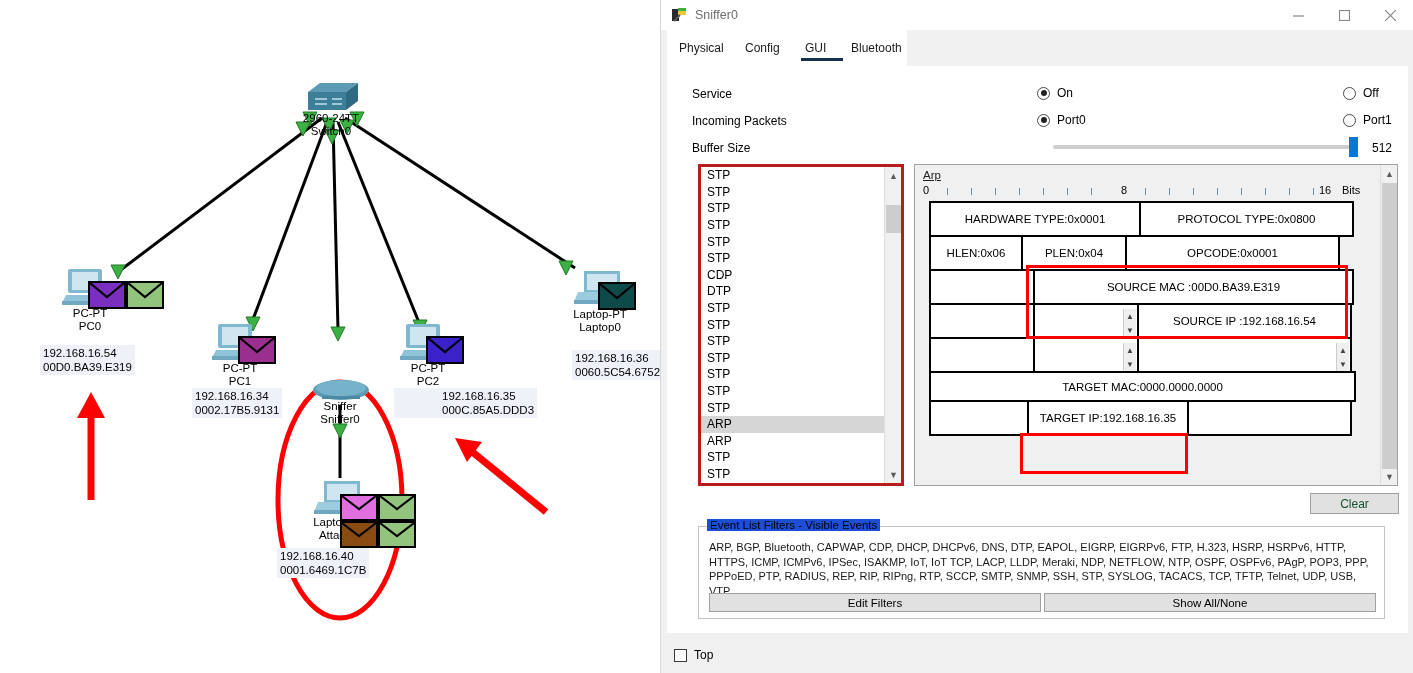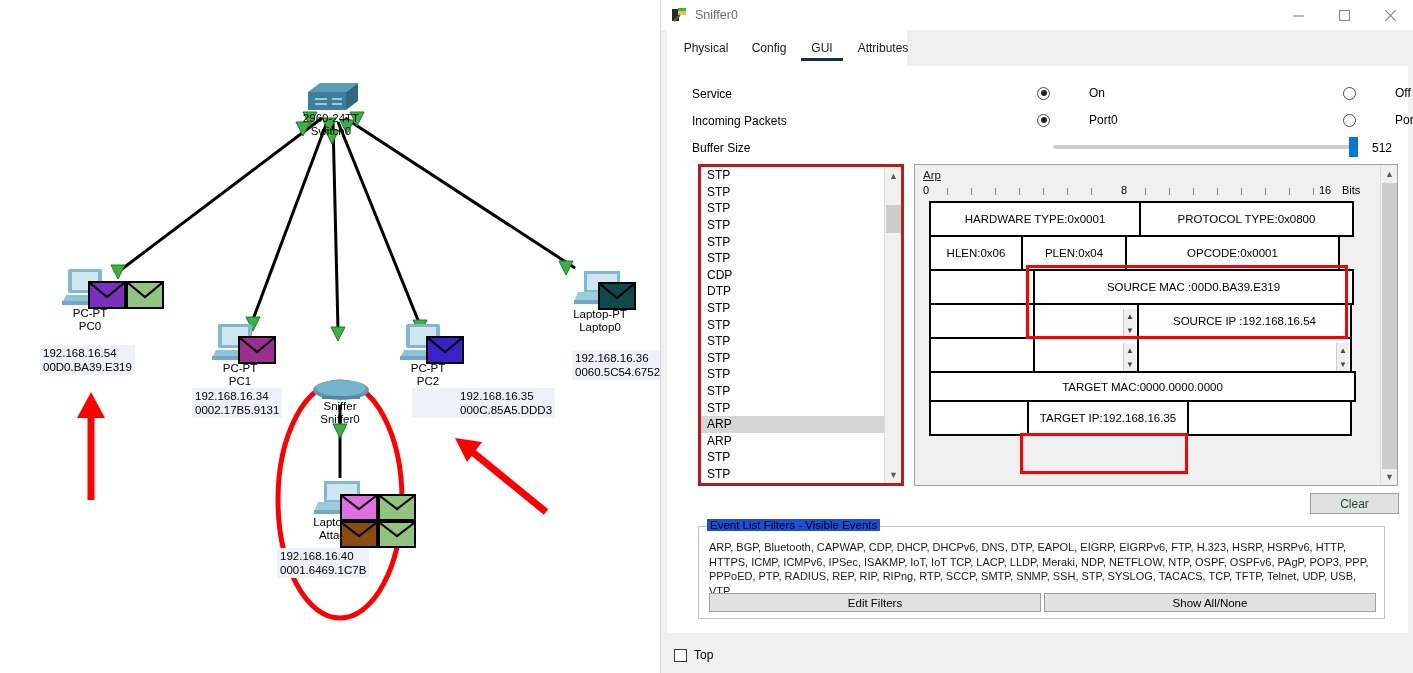--- a/index.html
+++ b/index.html
@@ -67,37 +67,37 @@
   #tabstrip {
     position: absolute; left: 0; top: 30px; width: 753px; height: 36px;
     background: #f0f0f0;
   }
   #tabs-bg {
     position: absolute; left: 6px; top: 0; width: 240px; height: 36px;
     background: #ffffff;
   }
   .tab {
     position: absolute; top: 0; height: 36px;
-    display: flex; align-items: center; justify-content: center;
+    display: flex; align-items: center; 
     font-size: 12px; color: #1a1a1a; padding: 0 4px;
   }
   .tab .underline {
     position: absolute; bottom: 5px; left: 0; right: 0; height: 3px;
     background: #16314f;
   }
 
   #panel {
     position: absolute; left: 6px; top: 66px;
     width: 741px; height: 567px; background: #ffffff;
   }
 
   .field-label {
     position: absolute; font-size: 12px; color: #000;
   }
-  .radio-row { position: absolute; display: flex; align-items: center; gap: 32px; }
+  .radio-row { position: absolute; display: flex; align-items: center; }
   .radio {
     width: 13px; height: 13px; border-radius: 50%;
     border: 1.3px solid #4a4a4a; background: #fff;
     position: relative; margin-right: 7px; flex: 0 0 auto;
   }
   .radio.on::after {
     content: ""; position: absolute; left: 2.7px; top: 2.7px;
     width: 6px; height: 6px; border-radius: 50%; background: #222;
   }
   .radio-label { font-size: 12px; color: #000; }
@@ -333,21 +333,21 @@
           <rect x="0" y="0" width="38" height="28" fill="#000"></rect>
           <rect x="2" y="2" width="34" height="24" fill="#3b21c9"></rect>
           <path d="M2 2 L19 16 L36 2" stroke="#000" stroke-width="2.2" fill="none"></path>
         </svg>
       </div>
       <div class="node-label" style="top:42px;">
         <div>PC-PT</div>
         <div>PC2</div>
       </div>
     </div>
-    <div class="info-box" style="left:412px;top:388px;padding-left:48px;">
+    <div class="info-box" style="left:394px;top:388px;padding-left:48px;">
       <div>192.168.16.35</div>
       <div>000C.85A5.DDD3</div>
     </div>
 
     <div class="node" style="left:572px;top:268px;width:56px;">
       <svg width="58" height="40">
         <polygon points="12,3 48,3 48,24 12,24" fill="#7fb8cf"></polygon>
         <polygon points="15,6 45,6 45,22 15,22" fill="#cfe6f0"></polygon>
         <polygon points="6,24 52,24 56,34 2,34" fill="#9ccbdd"></polygon>
         <rect x="2" y="32" width="54" height="4" fill="#6fa8c0"></rect>
@@ -454,21 +454,21 @@
         <span>Physical</span>
       </div>
       <div class="tab" style="left:80px;width:56px;">
         <span>Config</span>
       </div>
       <div class="tab" style="left:140px;width:42px;">
         <span>GUI</span>
         <span class="underline"></span>
       </div>
       <div class="tab" style="left:186px;width:72px;">
-        <span>Attributes</span>
+        <span>Bluetooth</span>
       </div>
     </div>
 
     <div id="panel">
 
       <div class="field-label" style="left:25px;top:21px;">Service</div>
       <div class="radio-row" style="left:370px;top:20px;">
         <span class="radio on"></span>
         <span class="radio-label">On</span>
       </div>

